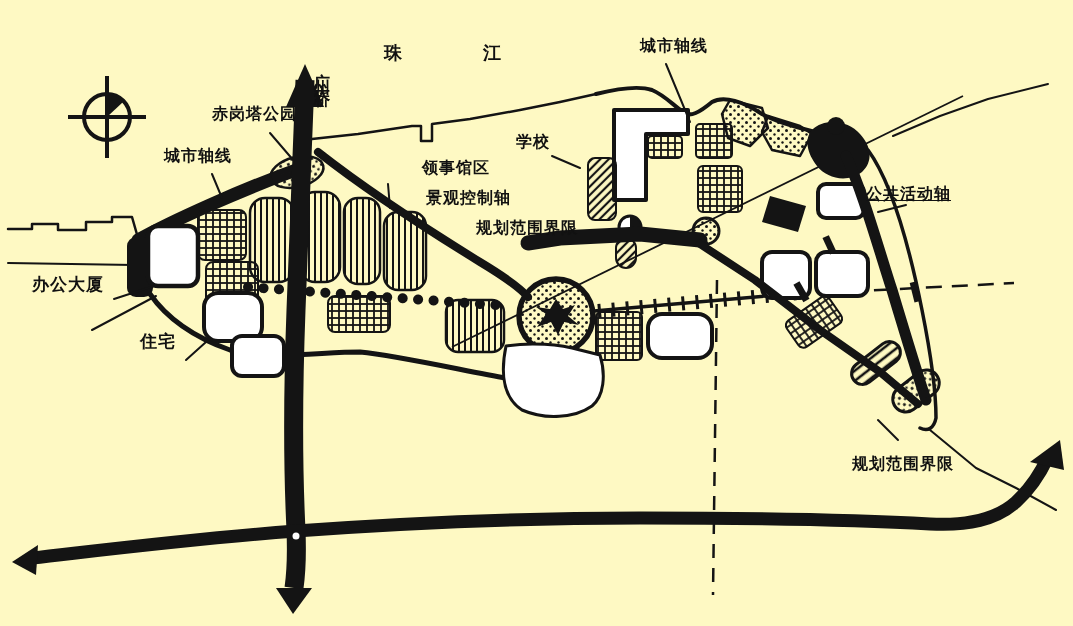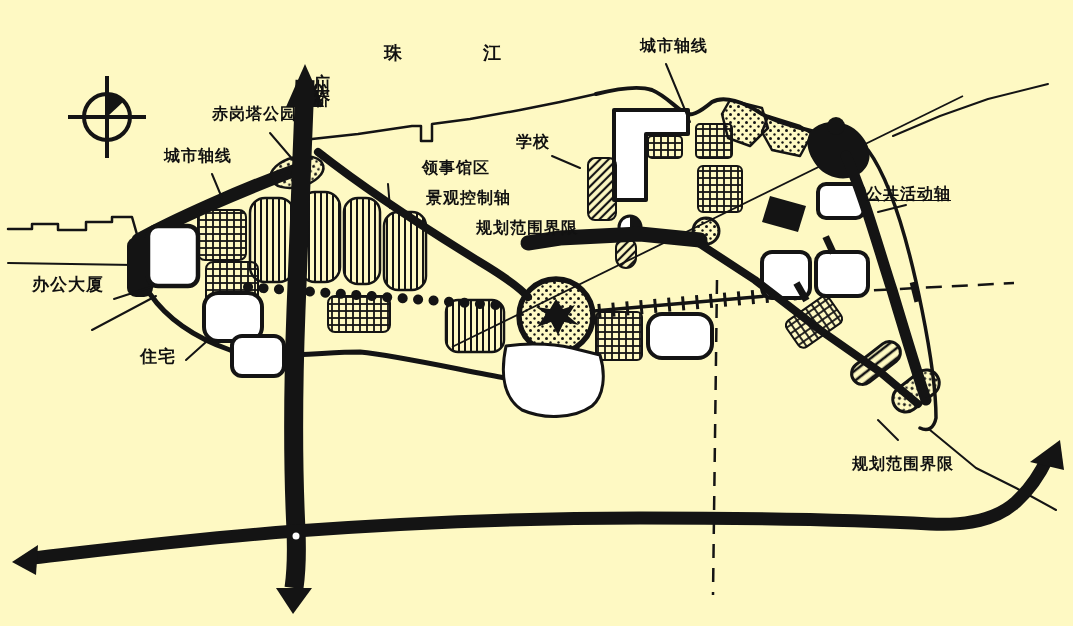--- a/index.html
+++ b/index.html
@@ -162,15 +162,15 @@
   <div class="lbl vert" style="left:314px;top:60px;">广州大桥</div>
   <div class="lbl" style="left:212px;top:106px;">赤岗塔公园</div>
   <div class="lbl" style="left:164px;top:148px;">城市轴线</div>
   <div class="lbl" style="left:378px;top:160px;margin-left:44px;">领事馆区</div>
   <div class="lbl" style="left:426px;top:190px;">景观控制轴</div>
   <div class="lbl" style="left:476px;top:220px;">规划范围界限</div>
   <div class="lbl" style="left:516px;top:134px;">学校</div>
   <div class="lbl" style="left:640px;top:38px;">城市轴线</div>
   <div class="lbl" style="left:866px;top:186px;text-decoration:underline;">公共活动轴</div>
   <div class="lbl big" style="left:32px;top:276px;">办公大厦</div>
-  <div class="lbl big" style="left:140px;top:348px;">住宅</div>
+  <div class="lbl big" style="left:140px;top:333px;">住宅</div>
   <div class="lbl" style="left:852px;top:436px;margin-top:20px;">规划范围界限</div>
 </div>
 
 </body></html>

